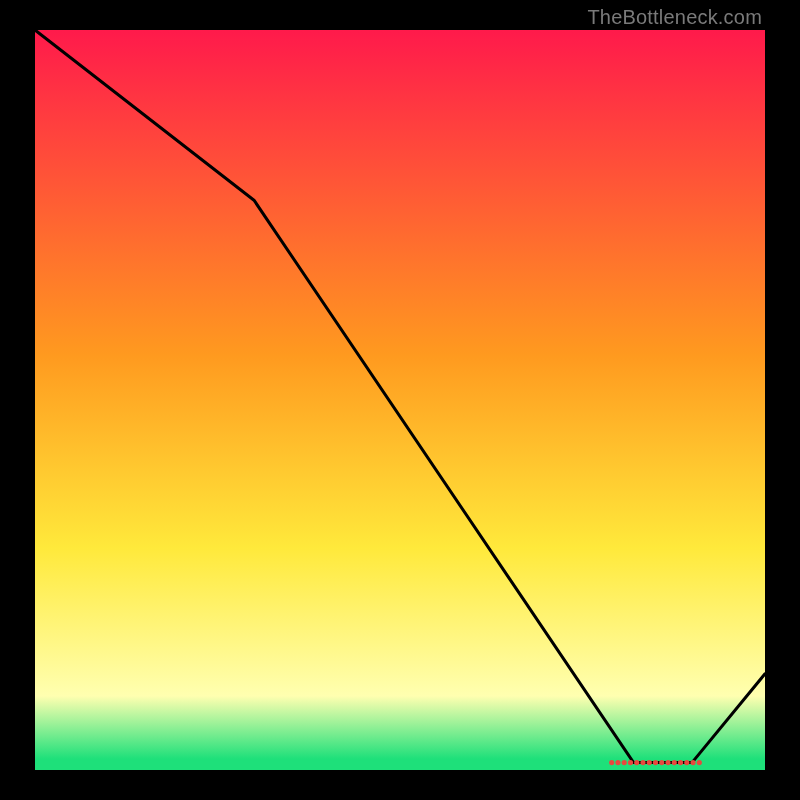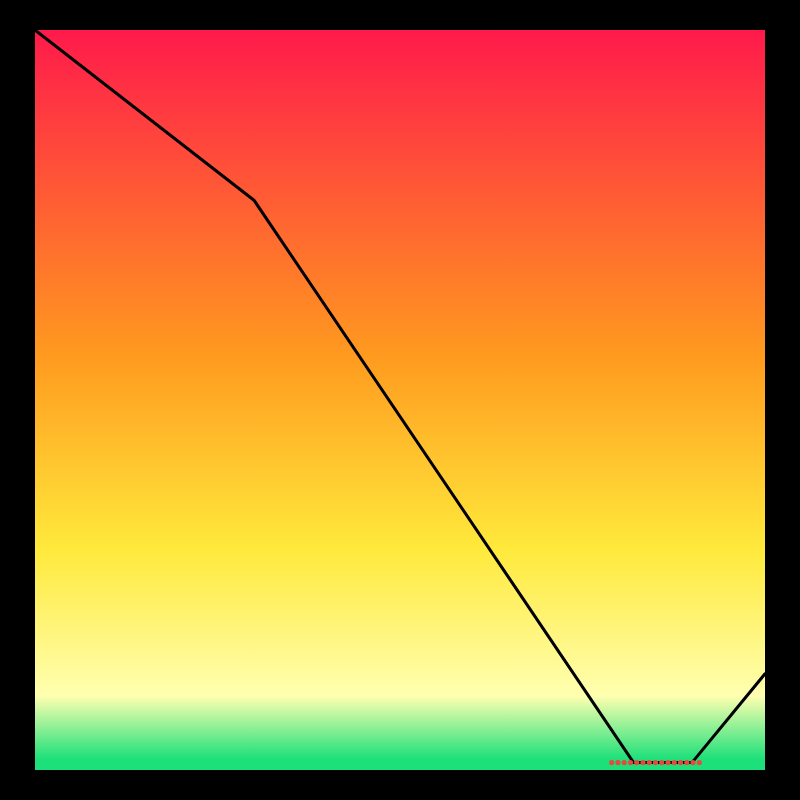--- a/index.html
+++ b/index.html
@@ -40,20 +40,21 @@
     font-size: 20px;
     letter-spacing: 0.2px;
     user-select: none;
   }
 </style>
 </head>
 <body>
 
 <div class="stage">
 
+  <div class="attribution">TheBottleneck.com</div>
 
   <div class="plot-area">
     <svg class="gradient-bg" viewBox="0 0 730 740" preserveAspectRatio="none" width="730" height="740">
       <defs>
         <linearGradient id="bgGrad" x1="0" y1="0" x2="0" y2="1">
             <stop offset="0%" stop-color="#ff1a4b"></stop>
             <stop offset="44%" stop-color="#ff9a1f"></stop>
             <stop offset="70%" stop-color="#ffe93b"></stop>
             <stop offset="90%" stop-color="#ffffb0"></stop>
             <stop offset="98.5%" stop-color="#1ee07a"></stop>

